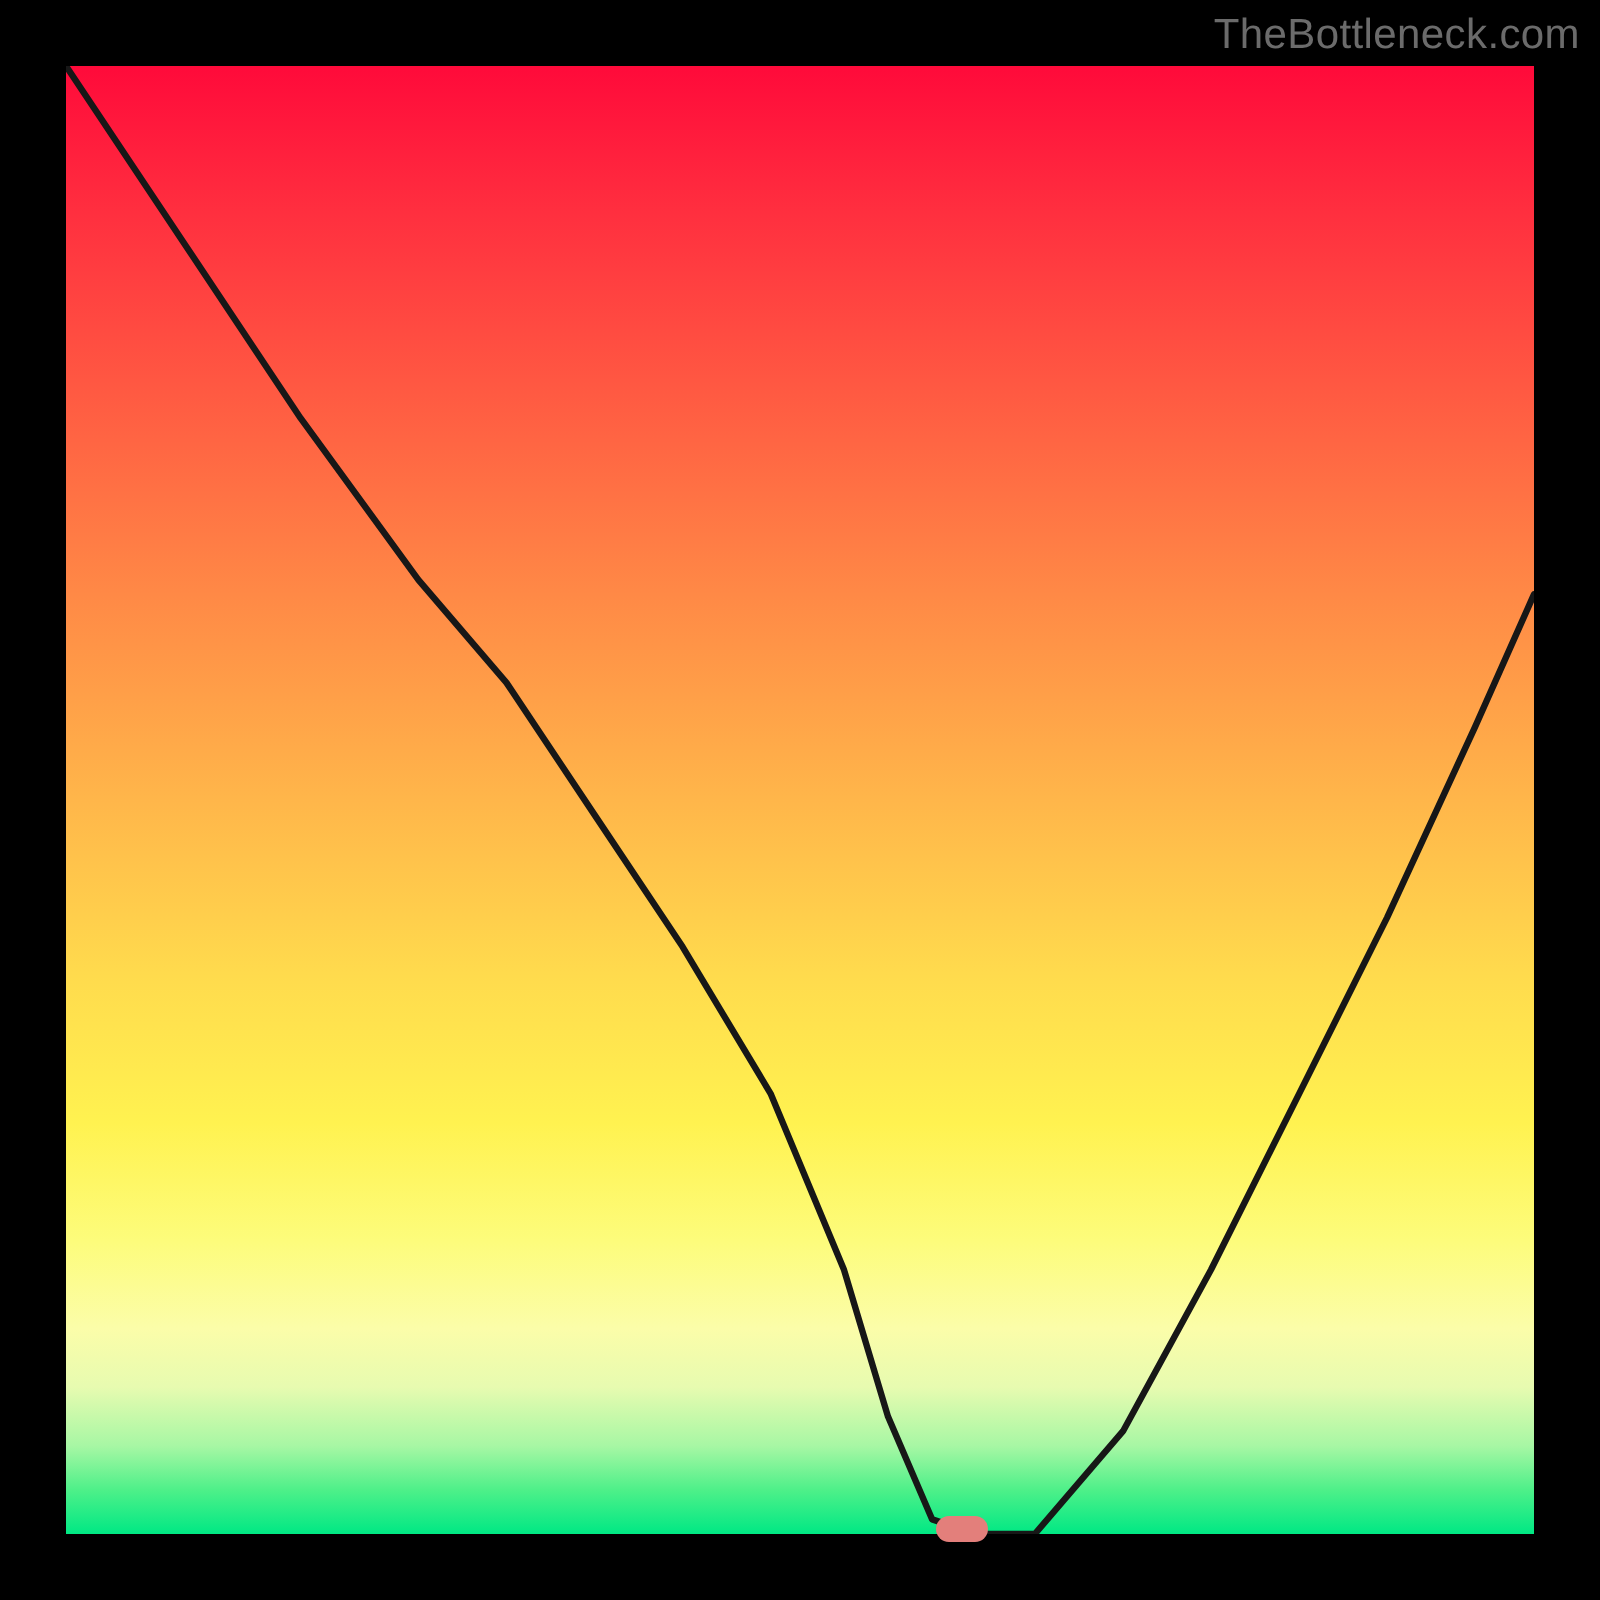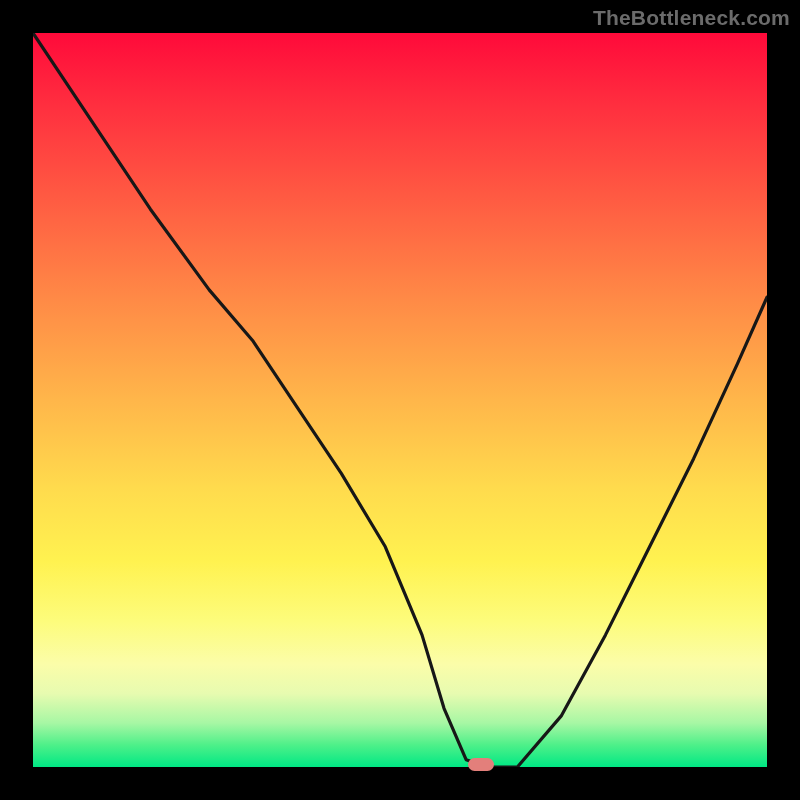--- a/index.html
+++ b/index.html
@@ -40,21 +40,21 @@
       #4ef089 97%,
       #00e884 100%
     );
   }
   .watermark {
     position: absolute;
     top: 6px;
     right: 10px;
     color: #6b6b6b;
     font-size: 21px;
-    font-weight: 700;
+    font-weight: 400;
     letter-spacing: 0.2px;
     user-select: none;
   }
   svg.curve {
     position: absolute;
     left: 0;
     top: 0;
     width: 734px;
     height: 734px;
   }

